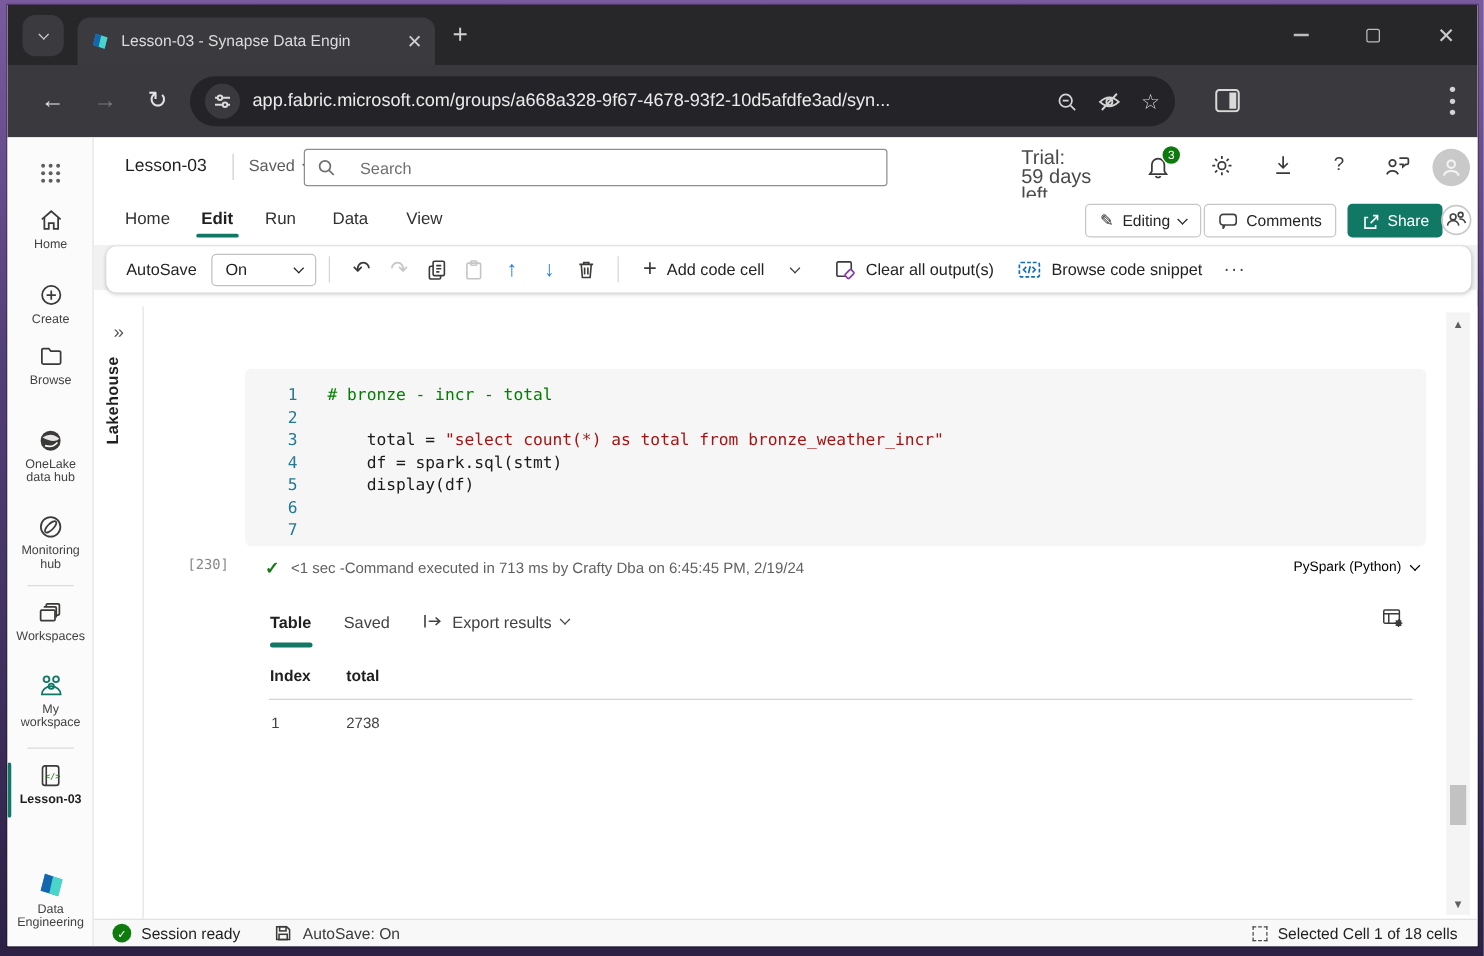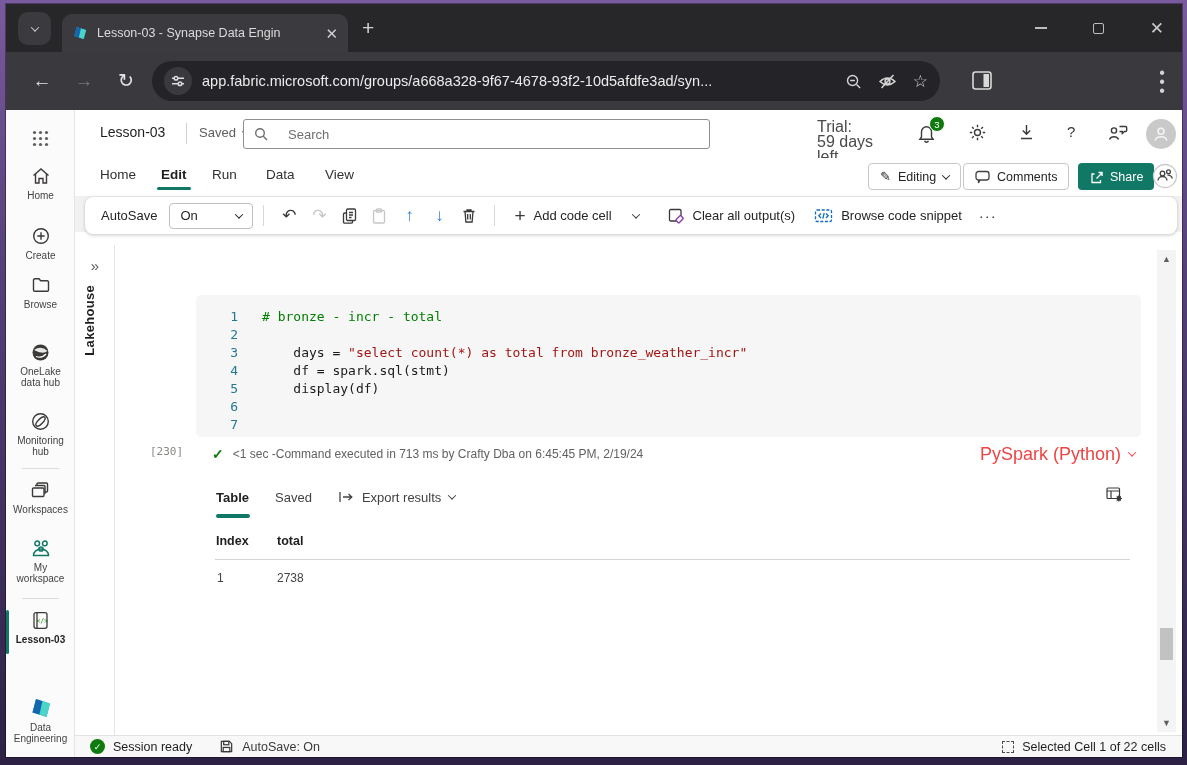--- a/index.html
+++ b/index.html
@@ -87,21 +87,21 @@
   .codebox{height:142px;background:#f6f6f6;border-radius:5px;padding-top:13px;font-family:"DejaVu Sans Mono",monospace;font-size:13px;line-height:18px;overflow:hidden}
   .code-line{display:flex}
   .ln{width:42px;text-align:right;color:#237893;flex:none}
   .code-text{margin-left:24px;white-space:pre}
   .cm{color:#008000}.kw{color:#af00db}.kb{color:#0000ff}.str{color:#a31515}.tx{color:#1b1b1b}
 
   .cellfooter{position:relative;height:28px;display:flex;align-items:center;font-size:12px;color:#616161;margin-top:3px}
   .execcount{position:absolute;left:-46px;top:5px;font-family:"DejaVu Sans Mono",monospace;font-size:11px;color:#8a8886}
   .okcheck{color:#107c10;font-size:14px;margin-left:16px;font-weight:700}
   .runstatus{margin-left:9px}
-  .langsel{margin-left:auto;display:flex;align-items:center;gap:8px;color:#ef4444;font-size:18px;margin-right:6px}
+  .langsel{margin-left:auto;display:flex;align-items:center;gap:8px;color:#000000;font-size:11px;margin-right:6px}
 
   .outblock{margin-top:17px}
   .outtabs{position:relative;display:flex;align-items:center;height:24px;padding-left:20px;gap:26px;font-size:13px;color:#424242}
   .ot-active{font-weight:700;color:#1f1f1f;position:relative}
   .ot-active::after{content:"";position:absolute;left:0;bottom:-13px;width:34px;height:3.5px;border-radius:2px;background:#117865}
   .exportgrp{display:flex;align-items:center;gap:8px;color:#424242}
   .tblgear{position:absolute;right:18px;top:0;color:#3b3a39}
   .outheads{display:flex;margin-top:25px;padding-left:20px;font-weight:700;font-size:12.5px;color:#1f1f1f}
   .col1{width:61px;flex:none}
   .outdivider{height:1px;background:#d4d4d4;margin:11px 0 0 19px;width:915px}
@@ -472,21 +472,21 @@
           <div id="code-lines">
               <div class="code-line">
                 <span class="ln">1</span>
                 <span class="code-text"><span class="cm"># bronze - incr - total</span></span>
               </div>
               <div class="code-line">
                 <span class="ln">2</span>
               </div>
               <div class="code-line">
                 <span class="ln">3</span>
-                <span class="code-text"><span class="tx">    days = </span><span class="str">"select count(*) as total from bronze_weather_incr"</span></span>
+                <span class="code-text"><span class="tx">    total = </span><span class="str">"select count(*) as total from bronze_weather_incr"</span></span>
               </div>
               <div class="code-line">
                 <span class="ln">4</span>
                 <span class="code-text"><span class="tx">    df = spark.sql(stmt)</span></span>
               </div>
               <div class="code-line">
                 <span class="ln">5</span>
                 <span class="code-text"><span class="tx">    display(df)</span></span>
               </div>
               <div class="code-line">
@@ -560,18 +560,18 @@
           <svg width="15" height="15" viewBox="0 0 16 16" fill="none" stroke="#3b3a39" stroke-width="1.3">
               <path d="M2.5 2.5 H11 L13.5 5 V13.5 H2.5 Z"></path>
               <rect x="5" y="2.5" width="5.5" height="3.6"></rect>
               <rect x="4.5" y="9" width="7" height="4.5"></rect>
             </svg>
         </span>
         <span>AutoSave: On</span>
       </span>
       <span class="sb-right">
         <span class="selbox"></span>
-        <span>Selected Cell 1 of 22 cells</span>
+        <span>Selected Cell 1 of 18 cells</span>
       </span>
     </div>
 
   </div>
 </div>
 
 </body></html>

